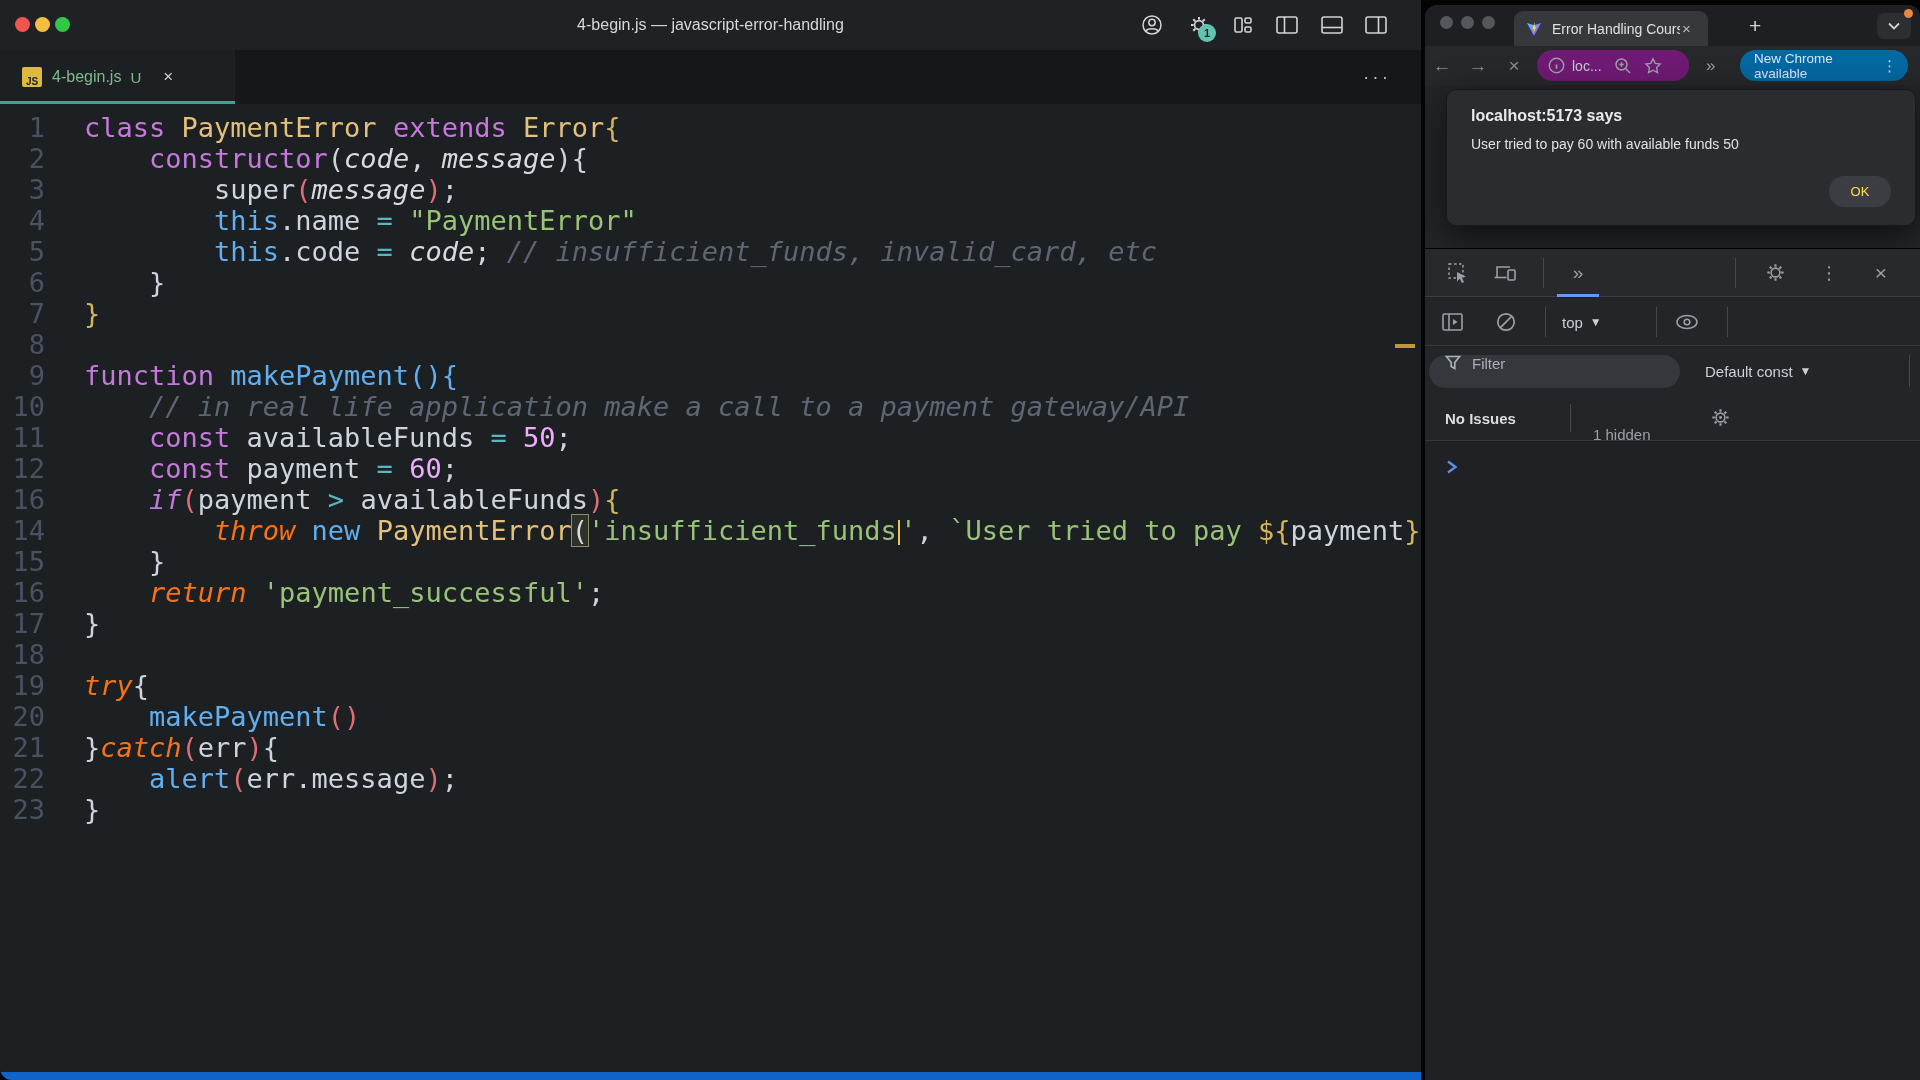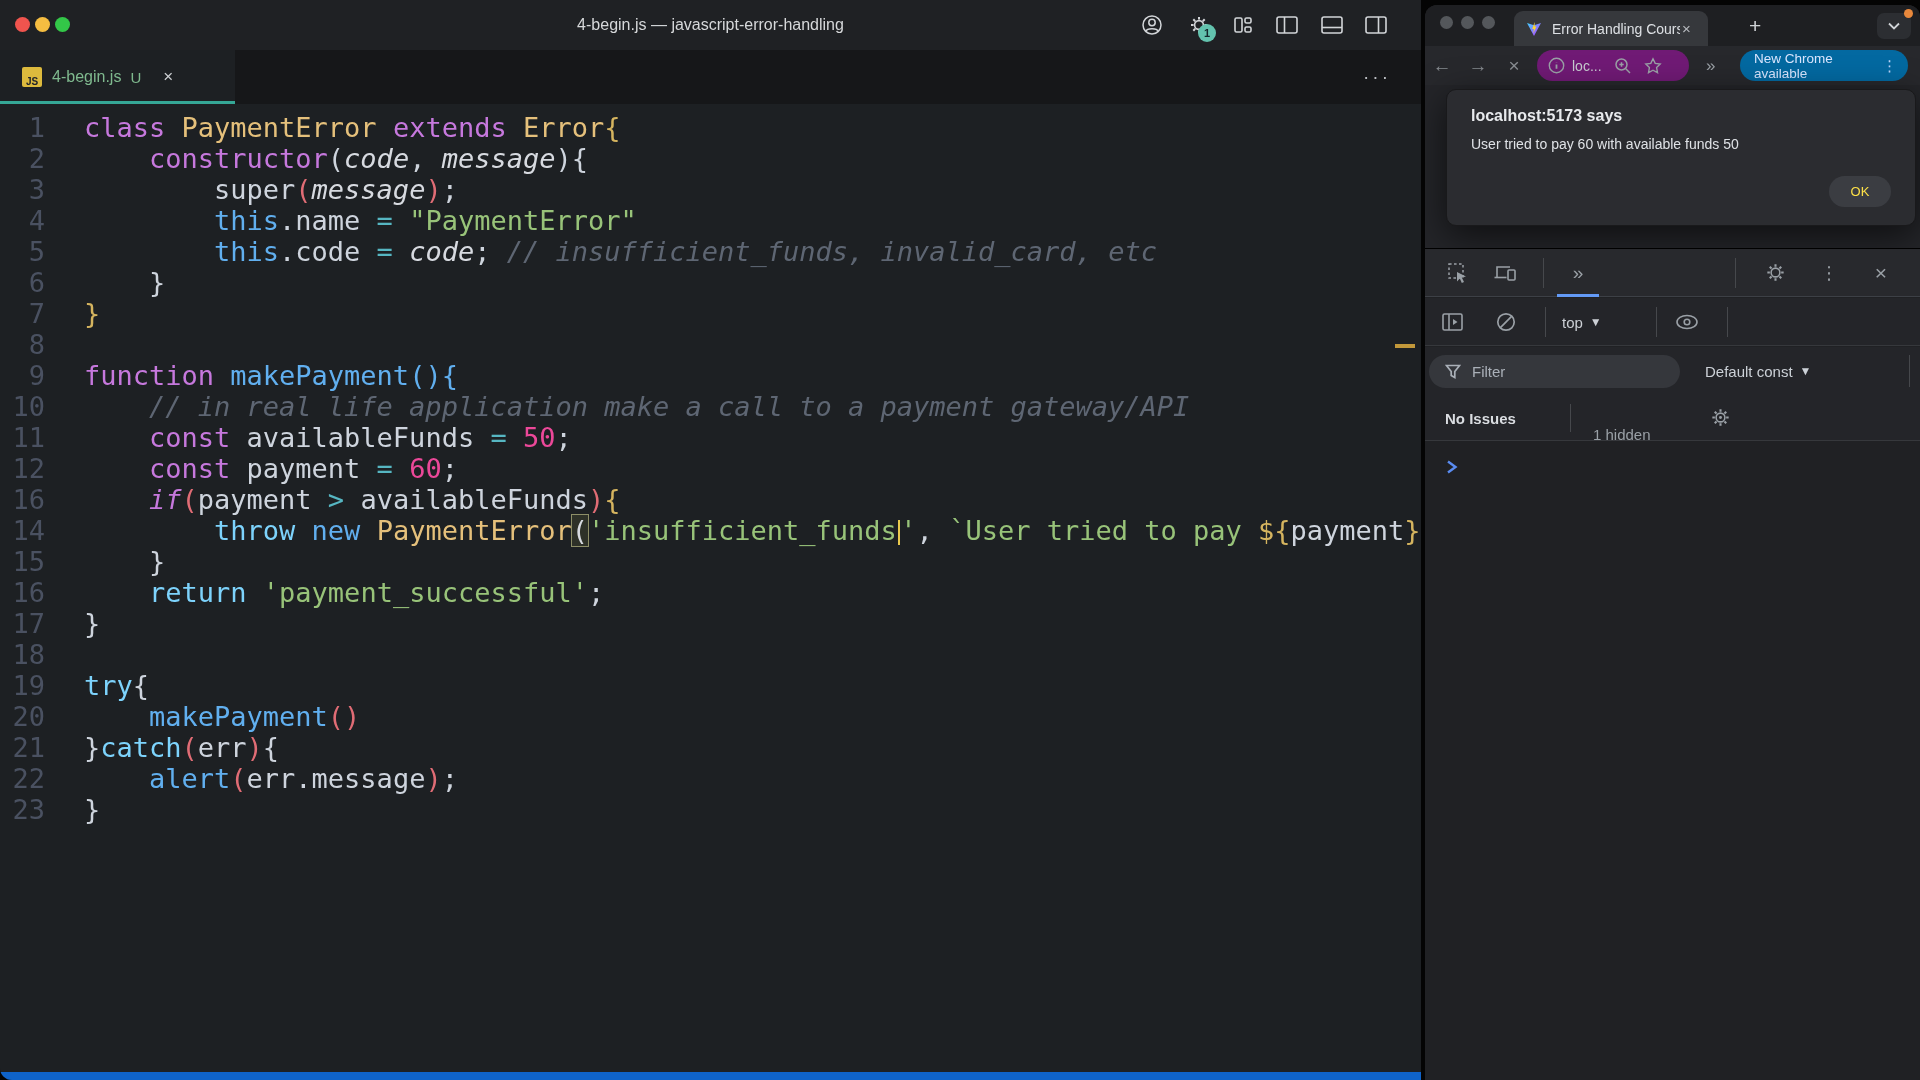--- a/index.html
+++ b/index.html
@@ -35,25 +35,25 @@
   
   #editor { position:absolute; left:0; top:104px; width:1421px; bottom:8px; background:#1d2023;
             overflow:hidden; padding-top:8px;
             font-family:"DejaVu Sans Mono", monospace; font-size:27px; }
   .line { height:31px; line-height:31px; white-space:pre; }
   .ln { display:inline-block; width:45px; text-align:right; color:#4a5161; }
   .lc { margin-left:39px; }
   .tk-d { color:#ced4dd; }
   .tk-k { color:#c678dd; }
   .tk-ki { color:#c678dd; font-style:italic; }
-  .tk-b { color:#7dd3fc; }
+  .tk-b { color:#f97316; font-style:italic; }
   .tk-f { color:#61afef; }
   .tk-c { color:#e5c07b; }
   .tk-s { color:#98c379; }
-  .tk-n { color:#ec4899; }
+  .tk-n { color:#f0abfc; }
   .tk-m { color:#5e6673; font-style:italic; }
   .tk-o { color:#56b6c2; }
   .tk-i { color:#d7dae0; font-style:italic; }
   .tk-r { color:#e06c75; }
   .tk-y { color:#d5b45f; }
   .tk-u { color:#61afef; }
   .tk-M { color:#d7dae0; outline:1px solid rgba(170,170,120,.8); background:rgba(110,110,60,.22); }
   .cursor { display:inline-block; width:2.5px; height:25px; background:#e9c94d;
             vertical-align:middle; margin:0 0 0 1px; }
   #scroll-marker { position:absolute; left:1395px; top:344px; width:20px; height:4px; background:#c2983a; }
@@ -100,21 +100,21 @@
         border-top:1px solid #000; }
   .dt-row { position:absolute; left:0; width:100%; }
   #dt-row1 { top:0; height:48px; background:#28292d; border-bottom:1px solid #3d4046; }
   #dt-row2 { top:49px; height:48px; background:#242529; border-bottom:1px solid #36383c; }
   #dt-row3 { top:98px; height:48px; background:#242529; }
   #dt-row4 { top:146px; height:46px; background:#242529; border-bottom:1px solid #36383c; }
   .dt-ic { position:absolute; color:#9aa0a6; display:flex; align-items:center; justify-content:center; }
   .dt-div { position:absolute; width:1px; background:#46484c; }
   #dt-more-underline { position:absolute; left:132px; top:45px; width:42px; height:3px; background:#639af6; }
   #dt-filterpill { position:absolute; left:4px; top:8px; width:251px; height:33px; border-radius:17px;
-                   background:#35373c; display:flex; align-items:center; }
+                   background:#35373c; display:flex; }
   #dt-filter-label { color:#aab0b8; font-size:15px; margin-left:11px; }
   #dt-levels { position:absolute; left:280px; top:0; height:48px; display:flex; align-items:center;
                color:#ccd1d7; font-size:15px; }
   #dt-top { position:absolute; left:137px; top:0; height:48px; display:flex; align-items:center;
             color:#ccd0d5; font-size:15px; }
   #dt-noissues { position:absolute; left:20px; top:0; height:46px; display:flex; align-items:center;
                  color:#dadde1; font-size:15px;font-weight:bold; }
   #dt-hidden { position:absolute; left:168px; top:16px; height:46px; display:flex; align-items:center;
                color:#9aa0a6; font-size:15px; }
   #dt-prompt { position:absolute; left:20px; top:210px; color:#5a8cf1; }

